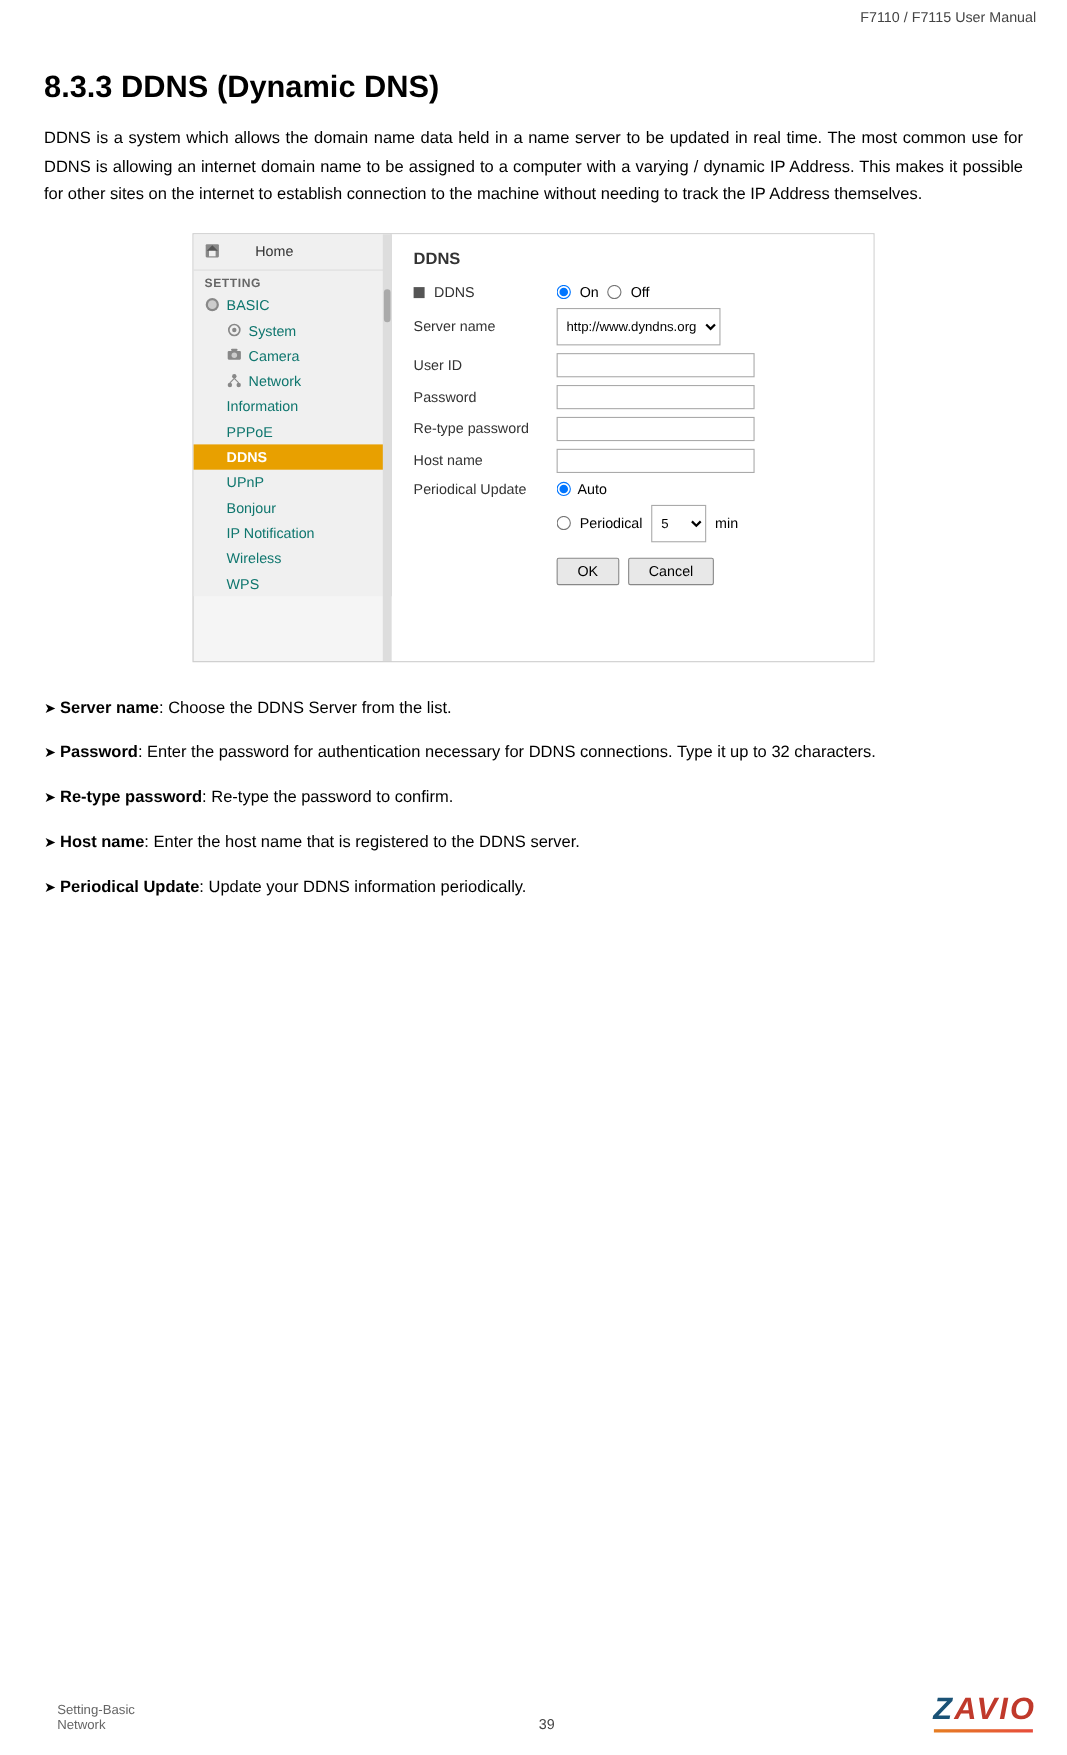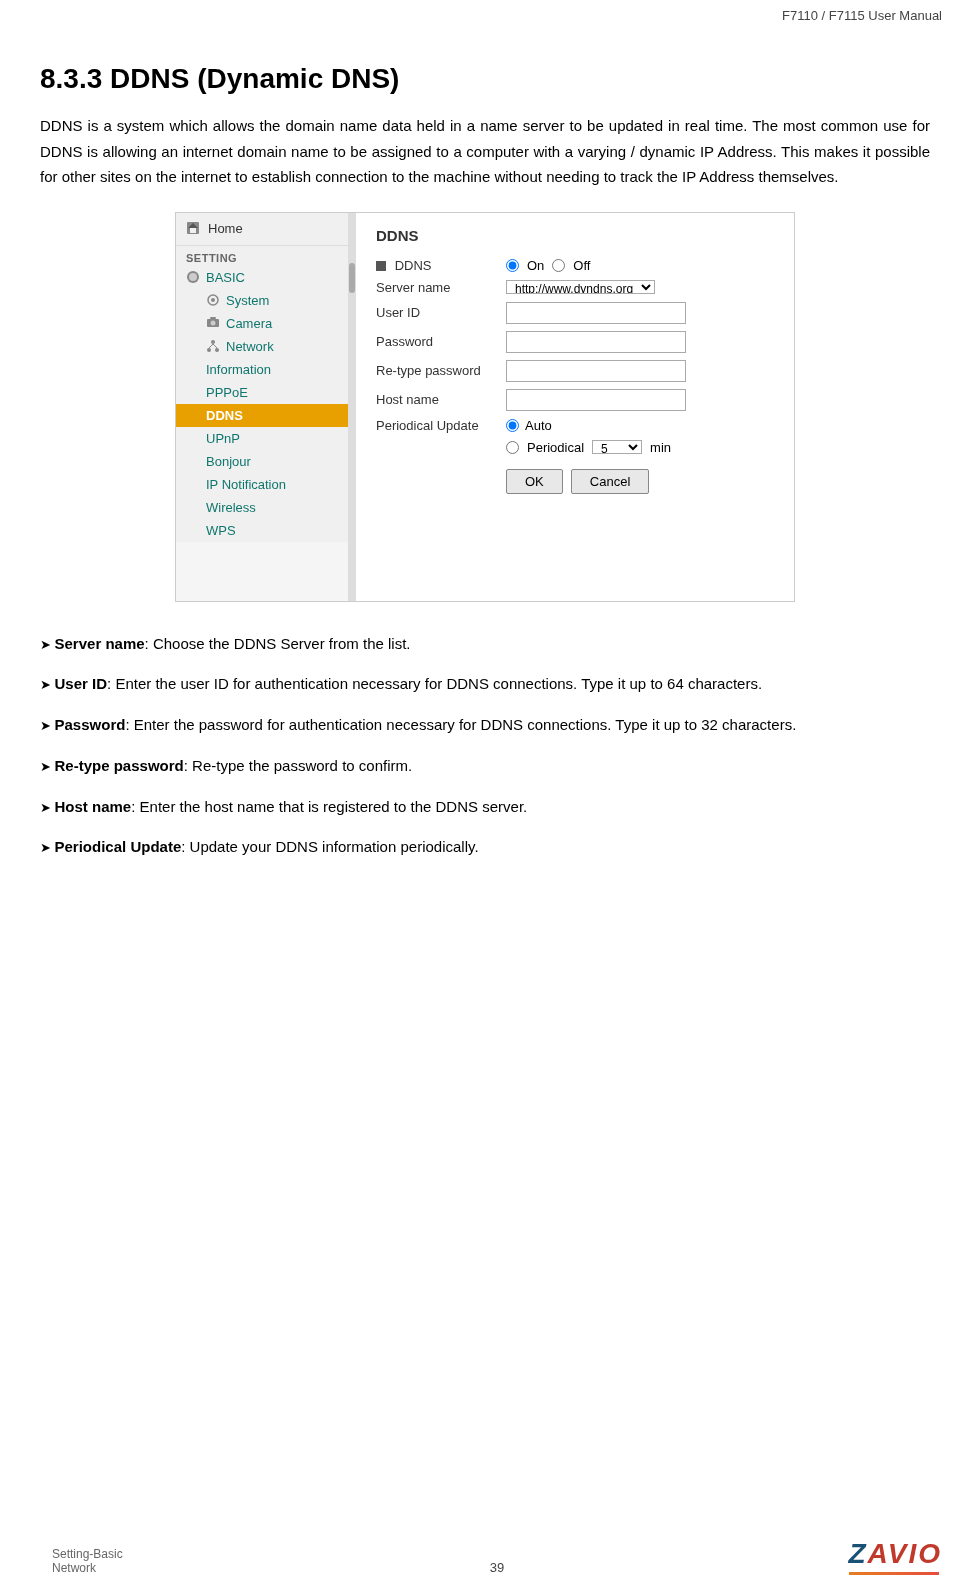--- a/index.html
+++ b/index.html
@@ -62,20 +62,21 @@
       flex-shrink: 0;
     }
 
     .sidebar-home {
       display: flex;
       align-items: center;
       padding: 8px 10px;
       border-bottom: 1px solid #ddd;
       font-size: 13px;
       color: #333;
+      gap: 24px;
     }
 
     .sidebar-home .icon {
       width: 16px;
       height: 16px;
       margin-right: 6px;
       display: inline-block;
     }
 
     .sidebar-section-label {
@@ -135,21 +136,21 @@
       width: 180px;
       height: 22px;
       border: 1px solid #aaa;
       padding: 2px 4px;
       font-size: 12px;
       background: #fff;
     }
 
     .select-input {
       font-size: 12px;
-      height: 14px;
+      height: 34px;
       border: 1px solid #aaa;
       background: #fff;
       padding: 0 4px;
     }
 
     .btn-row {
       display: flex;
       gap: 8px;
       margin-top: 14px;
       padding-left: 130px;
@@ -433,23 +434,20 @@
       </div>
     </div>
   </div>
 
   <div>
 
     <div class="bullet-section">
       <span class="bullet-label">Server name</span><span>: Choose the DDNS Server from the list.</span>
     </div>
 
-    <div class="bullet-section">
-      <span class="bullet-label">User ID</span><span>: Enter the user ID for authentication necessary for DDNS connections. Type it up to 64 characters.</span>
-    </div>
 
     <div class="bullet-section">
       <span class="bullet-label">Password</span><span>: Enter the password for authentication necessary for DDNS connections. Type it up to 32 characters.</span>
     </div>
 
     <div class="bullet-section">
       <span class="bullet-label">Re-type password</span><span>: Re-type the password to confirm.</span>
     </div>
 
     <div class="bullet-section">

